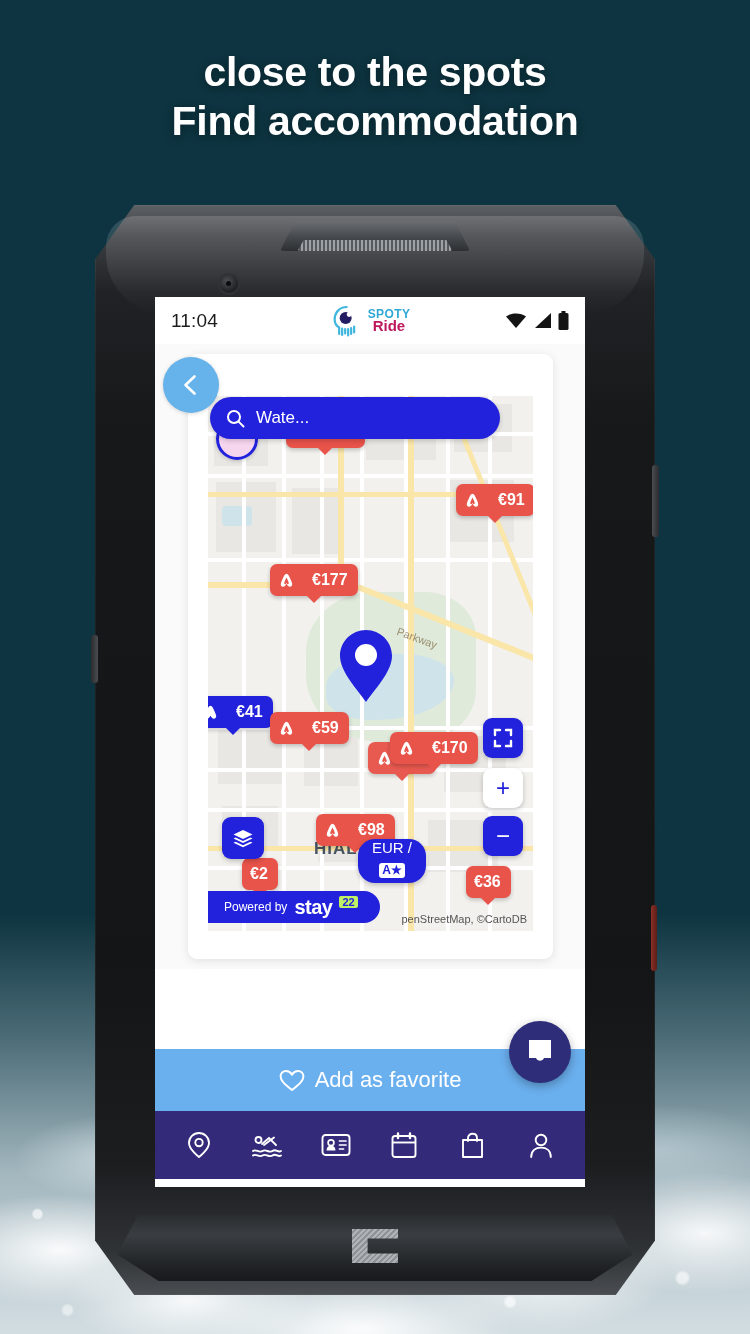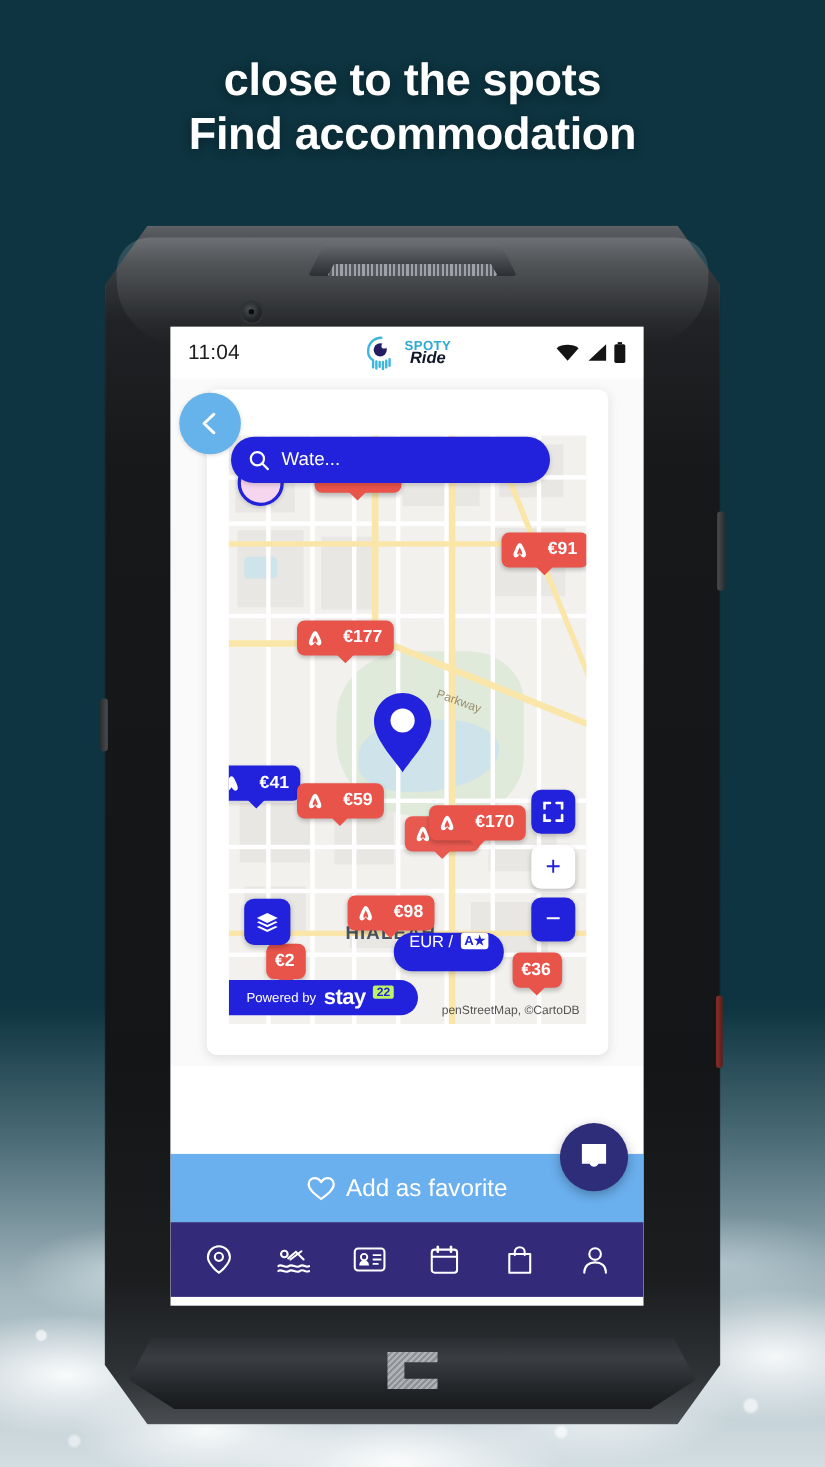--- a/index.html
+++ b/index.html
@@ -173,21 +173,21 @@
     position: relative;
   }
   .status-time { font-size: 19px; color: #1d1d1f; font-weight: 500; letter-spacing: .2px; }
   .status-logo {
     position: absolute; left: 50%; transform: translateX(-50%);
     display: flex; align-items: center; gap: 4px;
   }
   .logo-mark { width: 34px; height: 34px; position: relative; }
   .logo-text { display: flex; flex-direction: column; line-height: .92; }
   .logo-spoty { font-size: 12px; font-weight: bold; color: #2fa8d4; letter-spacing: .4px; }
-  .logo-ride { font-size: 15px; font-style: italic; font-weight: bold; color: #0f172a; margin-left: 5px; margin-top: -1px; }
+  .logo-ride { font-size: 15px; font-weight: bold; color: #be185d; margin-left: 5px; margin-top: -1px; }
   .status-right { margin-left: auto; display: flex; align-items: center; gap: 6px; }
 
   
   .card-area { position: relative; height: 625px; background: #fafafa; }
   .card {
     position: absolute; left: 33px; top: 10px;
     width: 365px; height: 605px;
     background: #ffffff;
     border-radius: 9px;
     box-shadow: 0 2px 10px rgba(0,0,0,0.10);
@@ -307,26 +307,27 @@
   .layers-btn {
     position: absolute; left: 14px; bottom: 72px;
     width: 42px; height: 42px; border-radius: 9px;
     background: #2222dd;
     display: flex; align-items: center; justify-content: center;
     z-index: 20;
     box-shadow: 0 2px 5px rgba(0,0,0,0.22);
   }
   .currency-btn {
     position: absolute; left: 150px; bottom: 48px;
-    height: 35px; border-radius: 17px;
+    height: 44px; border-radius: 17px;
     background: #2222dd; color: #fff;
-    display: flex; align-items: flex-start; gap: 7px;
+    display: flex; align-items: center; gap: 7px;
     padding: 0 14px; font-size: 15px; font-weight: 500;
     z-index: 21;
     box-shadow: 0 2px 5px rgba(0,0,0,0.22);
+    flex-direction: column;
   }
   .translate-glyph {
     background: #fff; color: #2222dd;
     border-radius: 3px; padding: 0 3px;
     font-size: 12px; font-weight: bold;
     display: flex; align-items: center; gap: 1px;
     line-height: 15px;
   }
   .stay22 {
     position: absolute; left: 0; bottom: 8px;

